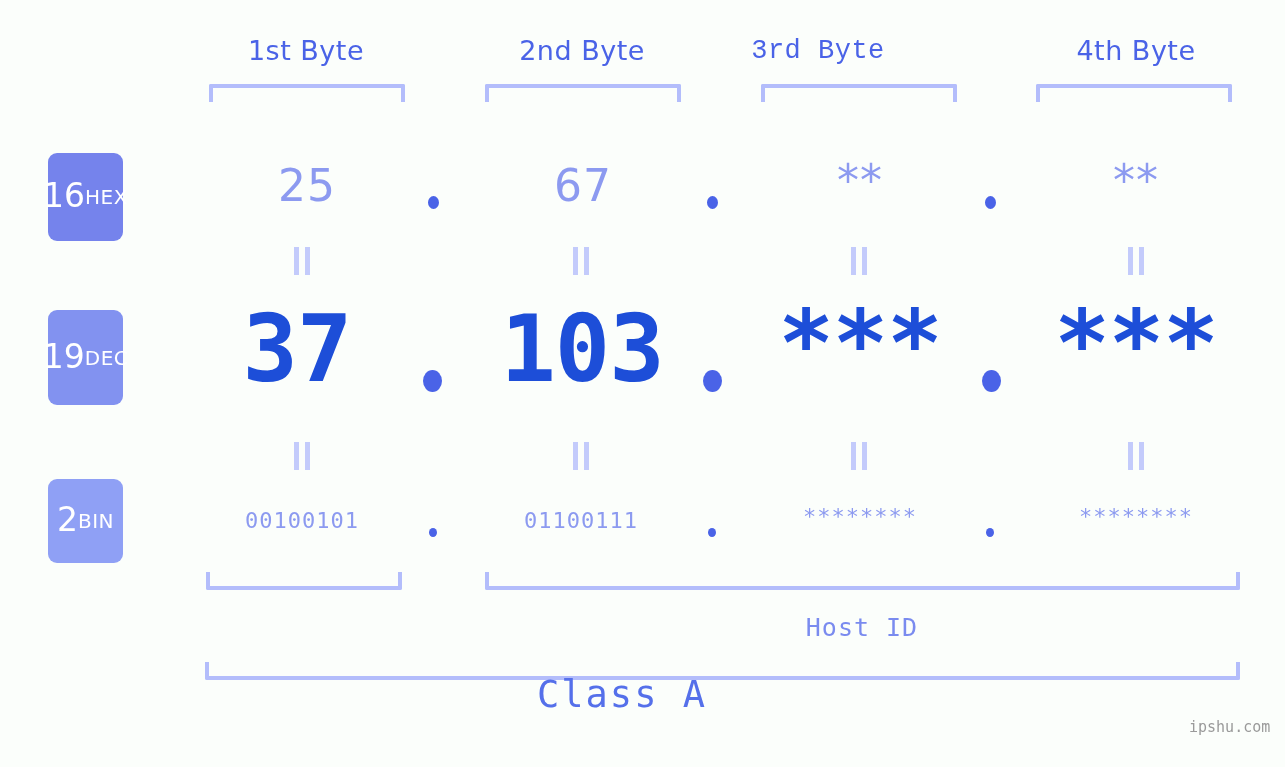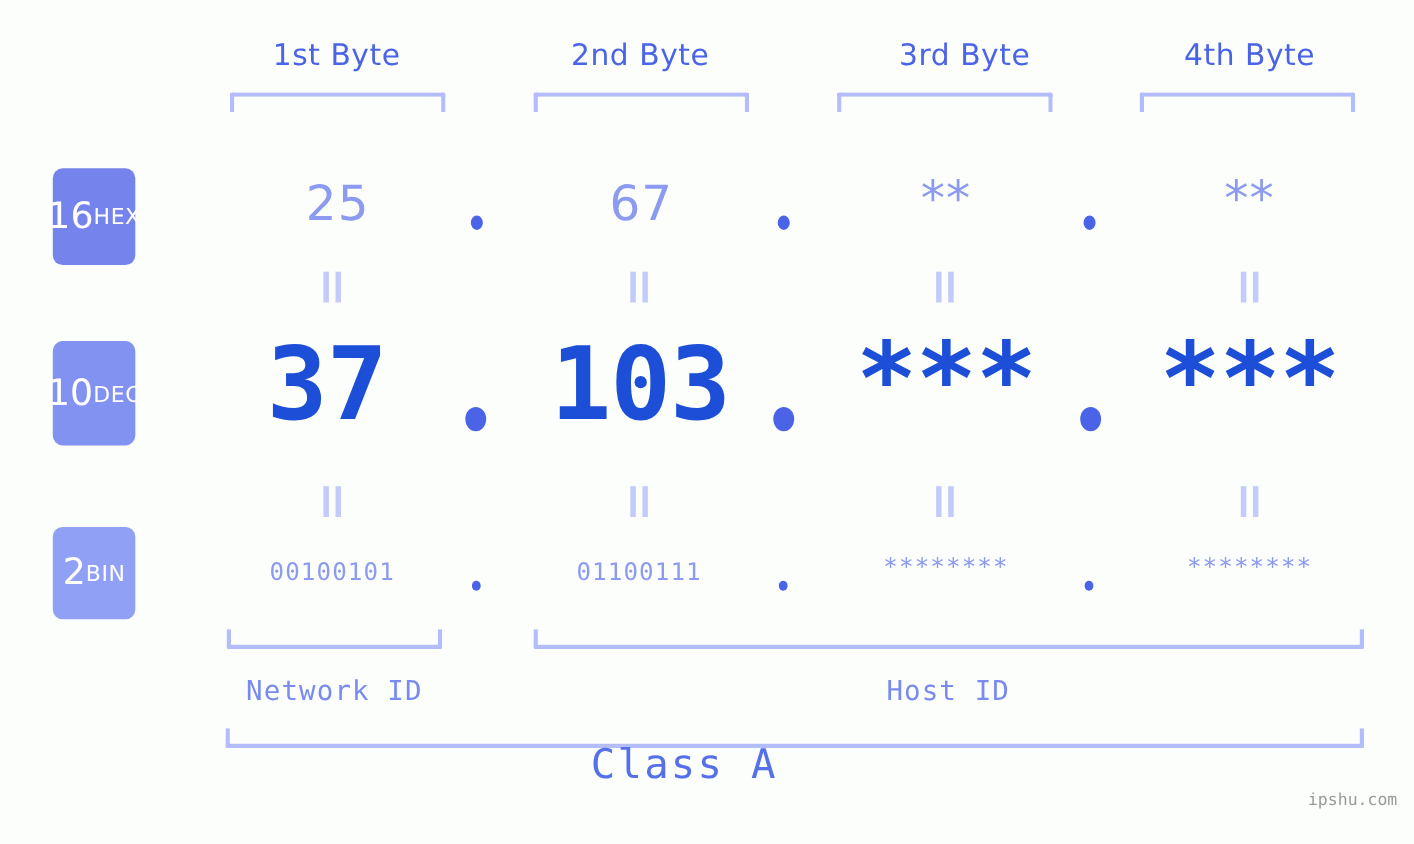--- a/index.html
+++ b/index.html
@@ -167,21 +167,21 @@
     white-space: nowrap;
   }
 </style>
 </head>
 <body>
 
 <div class="stage">
 
   <div class="byte-label" style="left:186px; top:34px; width:240px;">1st Byte</div>
   <div class="byte-label" style="left:462px; top:34px; width:240px;">2nd Byte</div>
-  <div class="byte-label" style="left:757px; top:34px; width:240px;">3rd Byte</div>
+  <div class="byte-label" style="left:698px; top:34px; width:240px;font-family:Liberation Mono, monospace;">3rd Byte</div>
   <div class="byte-label" style="left:1016px; top:34px; width:240px;">4th Byte</div>
 
   <div class="bracket down" style="left:209px; top:84px; width:196px; height:18px;"></div>
   <div class="bracket down" style="left:485px; top:84px; width:196px; height:18px;"></div>
   <div class="bracket down" style="left:761px; top:84px; width:196px; height:18px;"></div>
   <div class="bracket down" style="left:1036px; top:84px; width:196px; height:18px;"></div>
 
   <div class="badge badge-hex" style="left:48px; top:153px; width:75px; height:88px;">
     <span class="num">16</span>
     <span class="abbr">HEX</span>
@@ -208,21 +208,21 @@
   <div class="eqmark" style="left:851px; top:247px;">
       <i></i>
       <i></i>
     </div>
   <div class="eqmark" style="left:1128px; top:247px;">
       <i></i>
       <i></i>
     </div>
 
   <div class="badge badge-dec" style="left:48px; top:310px; width:75px; height:95px;">
-    <span class="num">10</span>
+    <span class="num">19</span>
     <span class="abbr">DEC</span>
   </div>
 
   <div class="row-dec">
     <div class="val" style="left:177px; top:300px; width:240px;">37</div>
     <div class="dot dec" style="left:423px; top:370px;"></div>
     <div class="val" style="left:462px; top:300px; width:240px;">103</div>
     <div class="dot dec" style="left:703px; top:370px;"></div>
     <div class="val" style="left:740px; top:295px; width:240px;">***</div>
     <div class="dot dec" style="left:982px; top:370px;"></div>
@@ -257,21 +257,20 @@
     <div class="val" style="left:461px; top:500px; width:240px;">01100111</div>
     <div class="dot bin" style="left:708px; top:528px;"></div>
     <div class="val" style="left:740px; top:496px; width:240px;">********</div>
     <div class="dot bin" style="left:986px; top:528px;"></div>
     <div class="val" style="left:1016px; top:496px; width:240px;">********</div>
   </div>
 
   <div class="bracket up" style="left:206px; top:572px; width:196px; height:18px;"></div>
   <div class="bracket up" style="left:485px; top:572px; width:755px; height:18px;"></div>
 
-  <div class="idlabel" style="left:184px; top:612px; width:240px;">Network ID</div>
   <div class="idlabel" style="left:742px; top:612px; width:240px;">Host ID</div>
 
   <div class="bracket up" style="left:205px; top:662px; width:1035px; height:18px;"></div>
 
   <div class="classlabel" style="left:502px; top:672px; width:240px;">Class A</div>
 
   <div class="watermark" style="left:1189px; top:717px;">ipshu.com</div>
 
 </div>
 

